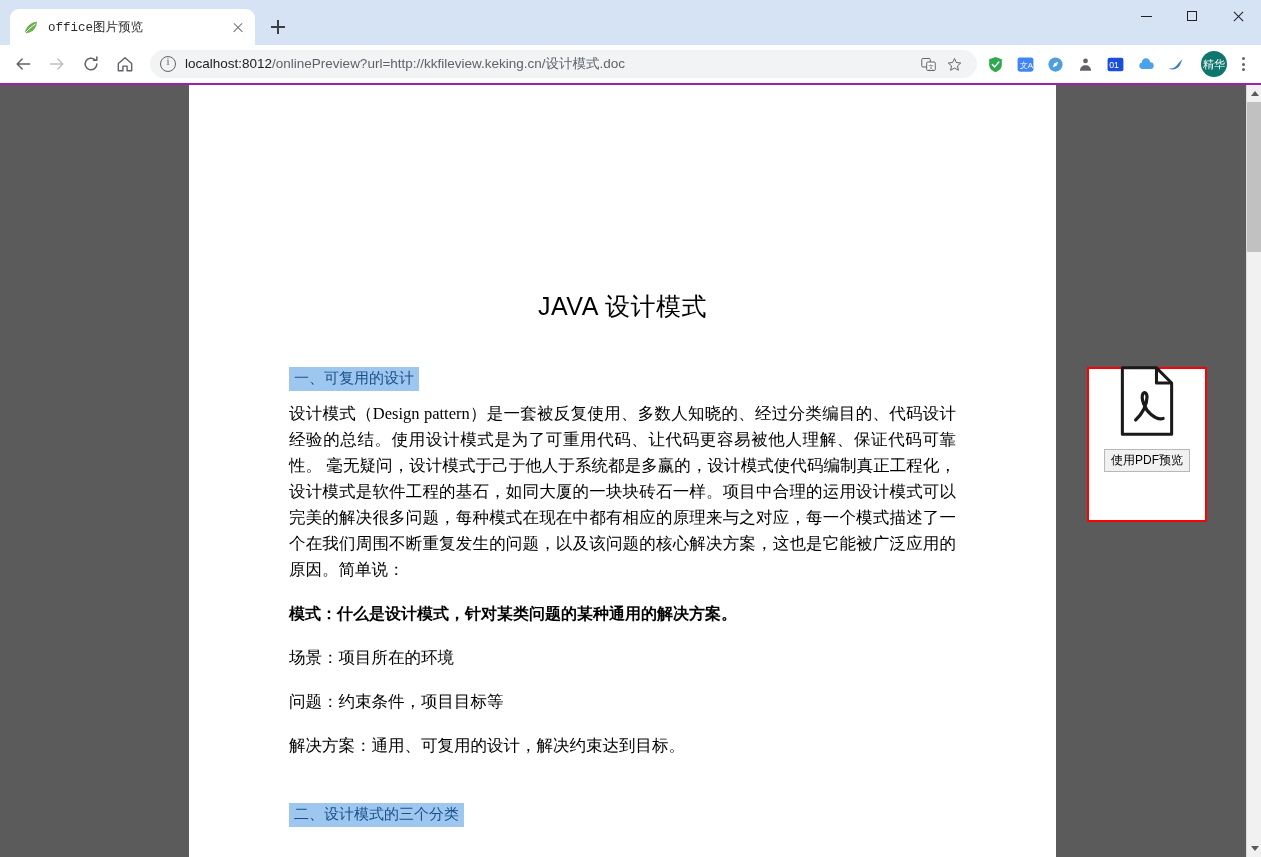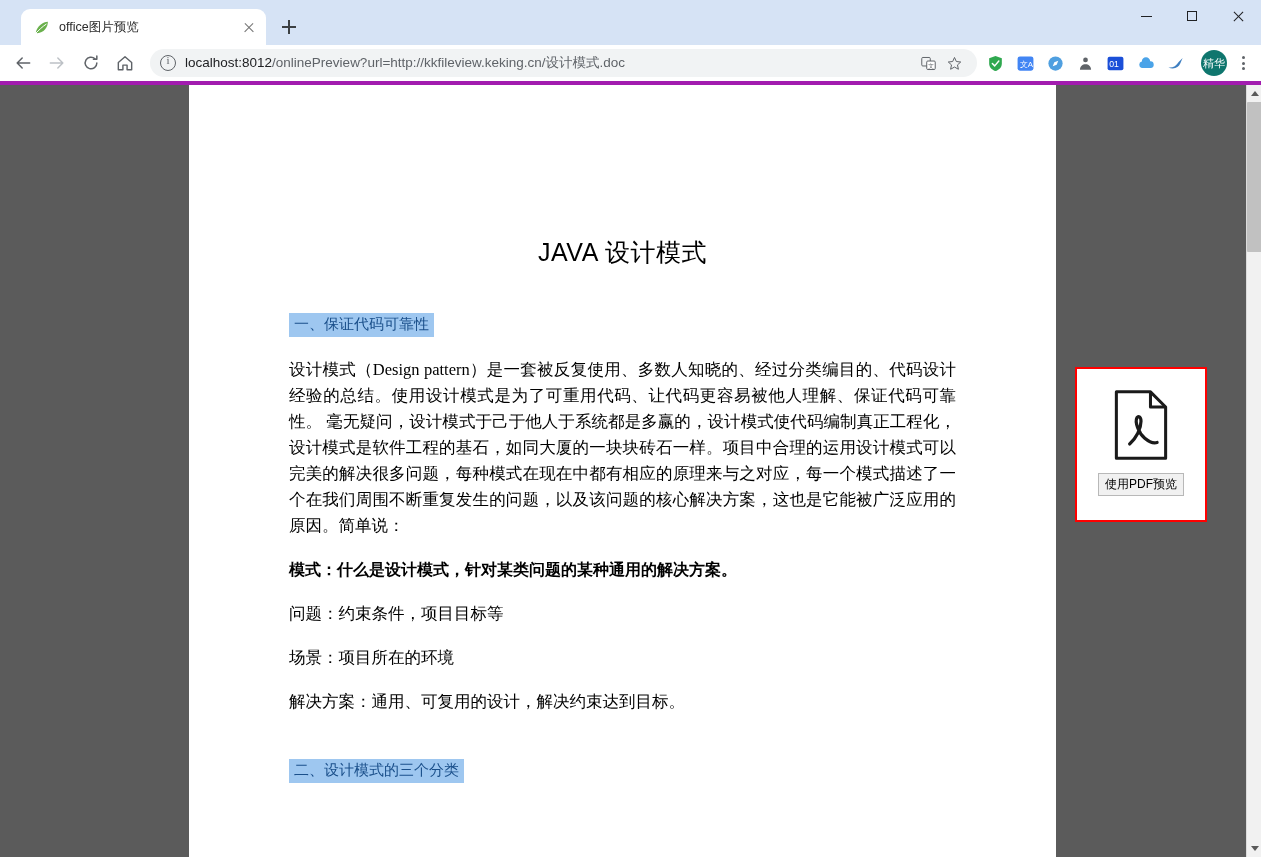--- a/index.html
+++ b/index.html
@@ -17,22 +17,23 @@
     position: relative;
     background: #d6e3f5;
     display: flex; flex-direction: column;
   }
 
   .tabstrip {
     height: 45px;
     background: #d6e3f5;
     display: flex;
     align-items: flex-end;
-    padding-left: 21px;
-    position: relative;
+    padding-left: 10px;
+    position: relative;
+    font-family: Liberation Mono, monospace;
   }
   .tab {
     width: 245px; height: 36px;
     background: #ffffff;
     border-radius: 9px 9px 0 0;
     display: flex; align-items: center;
     padding: 0 8px 0 12px;
     font-size: 12.5px;
     color: #2b2b2b;
     position: relative;
@@ -92,21 +93,21 @@
   }
   .close-gl::before { transform: rotate(45deg); }
   .close-gl::after  { transform: rotate(-45deg); }
 
   
   .toolbar {
     height: 40px;
     background: #ffffff;
     display: flex; align-items: center;
     padding: 0 6px;
-    border-bottom: 4px solid #a21caf;
+    border-bottom: 2px solid #a21caf;
   }
   .navbtn {
     width: 34px; height: 34px;
     display: flex; align-items: center; justify-content: center;
     color: #5f6368;
     flex: 0 0 auto;
   }
   .omnibox {
     flex: 1 1 auto;
     height: 28px;
@@ -183,53 +184,53 @@
     padding: 86px 0 0 0;
   }
   .doc-inner {
     padding: 0 100px 0 100px;
   }
   .doc-title {
     text-align: center;
     font-family: "Liberation Sans", sans-serif;
     font-size: 25px;
     color: #000;
-    margin: 65px 0 0 0;
+    margin: 119px 0 0 0;
     letter-spacing: .5px;
   }
   .h2 {
     display: inline-block;
     background: #9ec7f0;
     color: #1a4f8a;
     font-size: 15px;
     font-family: "Liberation Sans", sans-serif;
     padding: 2px 5px 3px 5px;
     margin: 22px 0 0 0;
   }
   .h2-wrap { margin-top: 22px; }
   .para {
     font-family: "Liberation Serif", serif;
     font-size: 16.5px;
     line-height: 26px;
     color: #000;
     margin: 18px 0 0 0;
     text-align: justify;
   }
-  .para.body-block { margin-top: 20px; }
+  .para.body-block { margin-top: 10px; }
   .para.bold { font-weight: bold; font-size: 16px; }
 
   
   .pdf-box {
     position: absolute;
     right: 39px; top: 282px;
-    width: 132px; height: 155px;
+    width: 120px; height: 155px;
     border: 2px solid #ff0000;
     background: #ffffff;
     display: flex; flex-direction: column;
-    align-items: center; justify-content: center;
+    align-items: center; justify-content: flex-start;
   }
   .pdf-icon { width: 64px; height: 72px; display: block; margin-top: -4px; }
   .pdf-label {
     margin-top: 12px;
     font-size: 12px;
     color: #000;
     background: #f1f1f1;
     border: 1px solid #b8b8b8;
     padding: 2px 6px;
     font-family: "Liberation Sans", sans-serif;
@@ -382,27 +383,27 @@
   <div class="viewport">
 
     <div class="page-scrollarea">
 
       <div class="doc-sheet">
         <div class="doc-inner">
 
           <div class="doc-title">JAVA 设计模式</div>
 
           <div class="h2-wrap">
-            <span class="h2">一、保证代码可靠性</span>
+            <span class="h2">一、可复用的设计</span>
           </div>
 
           <p class="para body-block">设计模式（Design pattern）是一套被反复使用、多数人知晓的、经过分类编目的、代码设计经验的总结。使用设计模式是为了可重用代码、让代码更容易被他人理解、保证代码可靠性。 毫无疑问，设计模式于己于他人于系统都是多赢的，设计模式使代码编制真正工程化，设计模式是软件工程的基石，如同大厦的一块块砖石一样。项目中合理的运用设计模式可以完美的解决很多问题，每种模式在现在中都有相应的原理来与之对应，每一个模式描述了一个在我们周围不断重复发生的问题，以及该问题的核心解决方案，这也是它能被广泛应用的原因。简单说：</p>
           <p class="para bold">模式：什么是设计模式，针对某类问题的某种通用的解决方案。</p>
+          <p class="para">场景：项目所在的环境</p>
           <p class="para">问题：约束条件，项目目标等</p>
-          <p class="para">场景：项目所在的环境</p>
           <p class="para">解决方案：通用、可复用的设计，解决约束达到目标。</p>
 
           <div class="h2-wrap">
             <span class="h2">二、设计模式的三个分类</span>
           </div>
 
         </div>
       </div>
 
       <div class="pdf-box">

